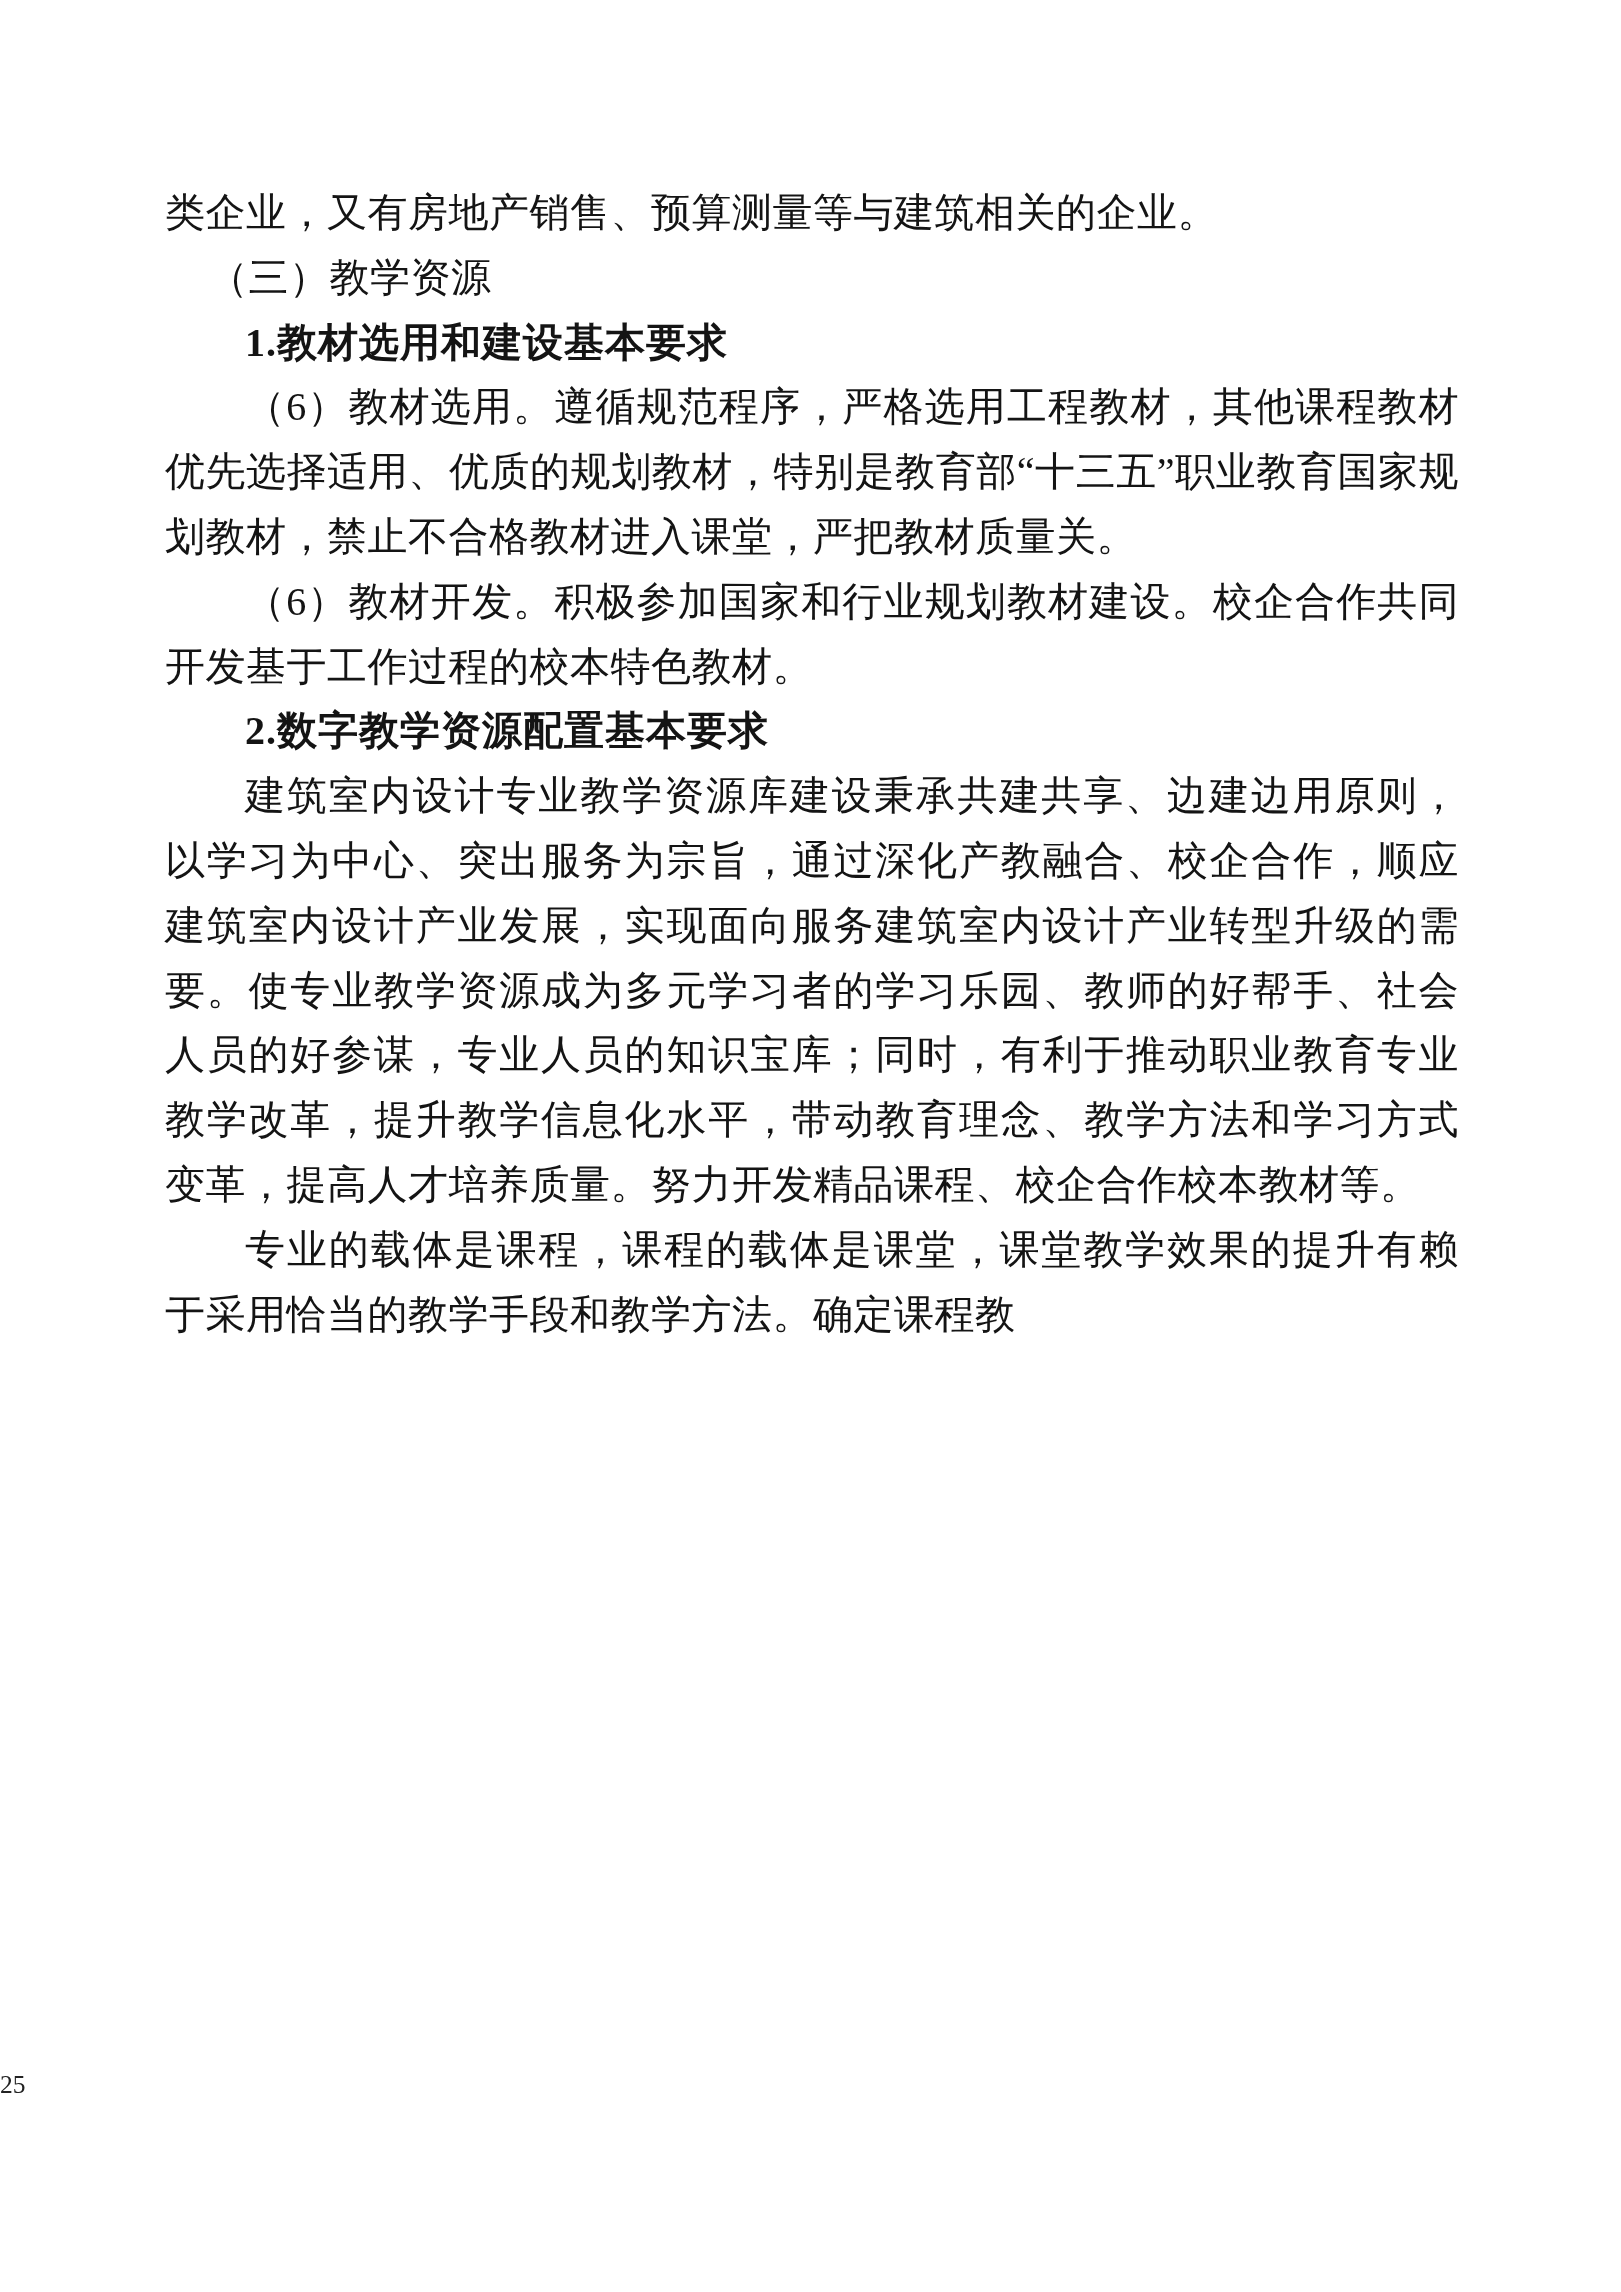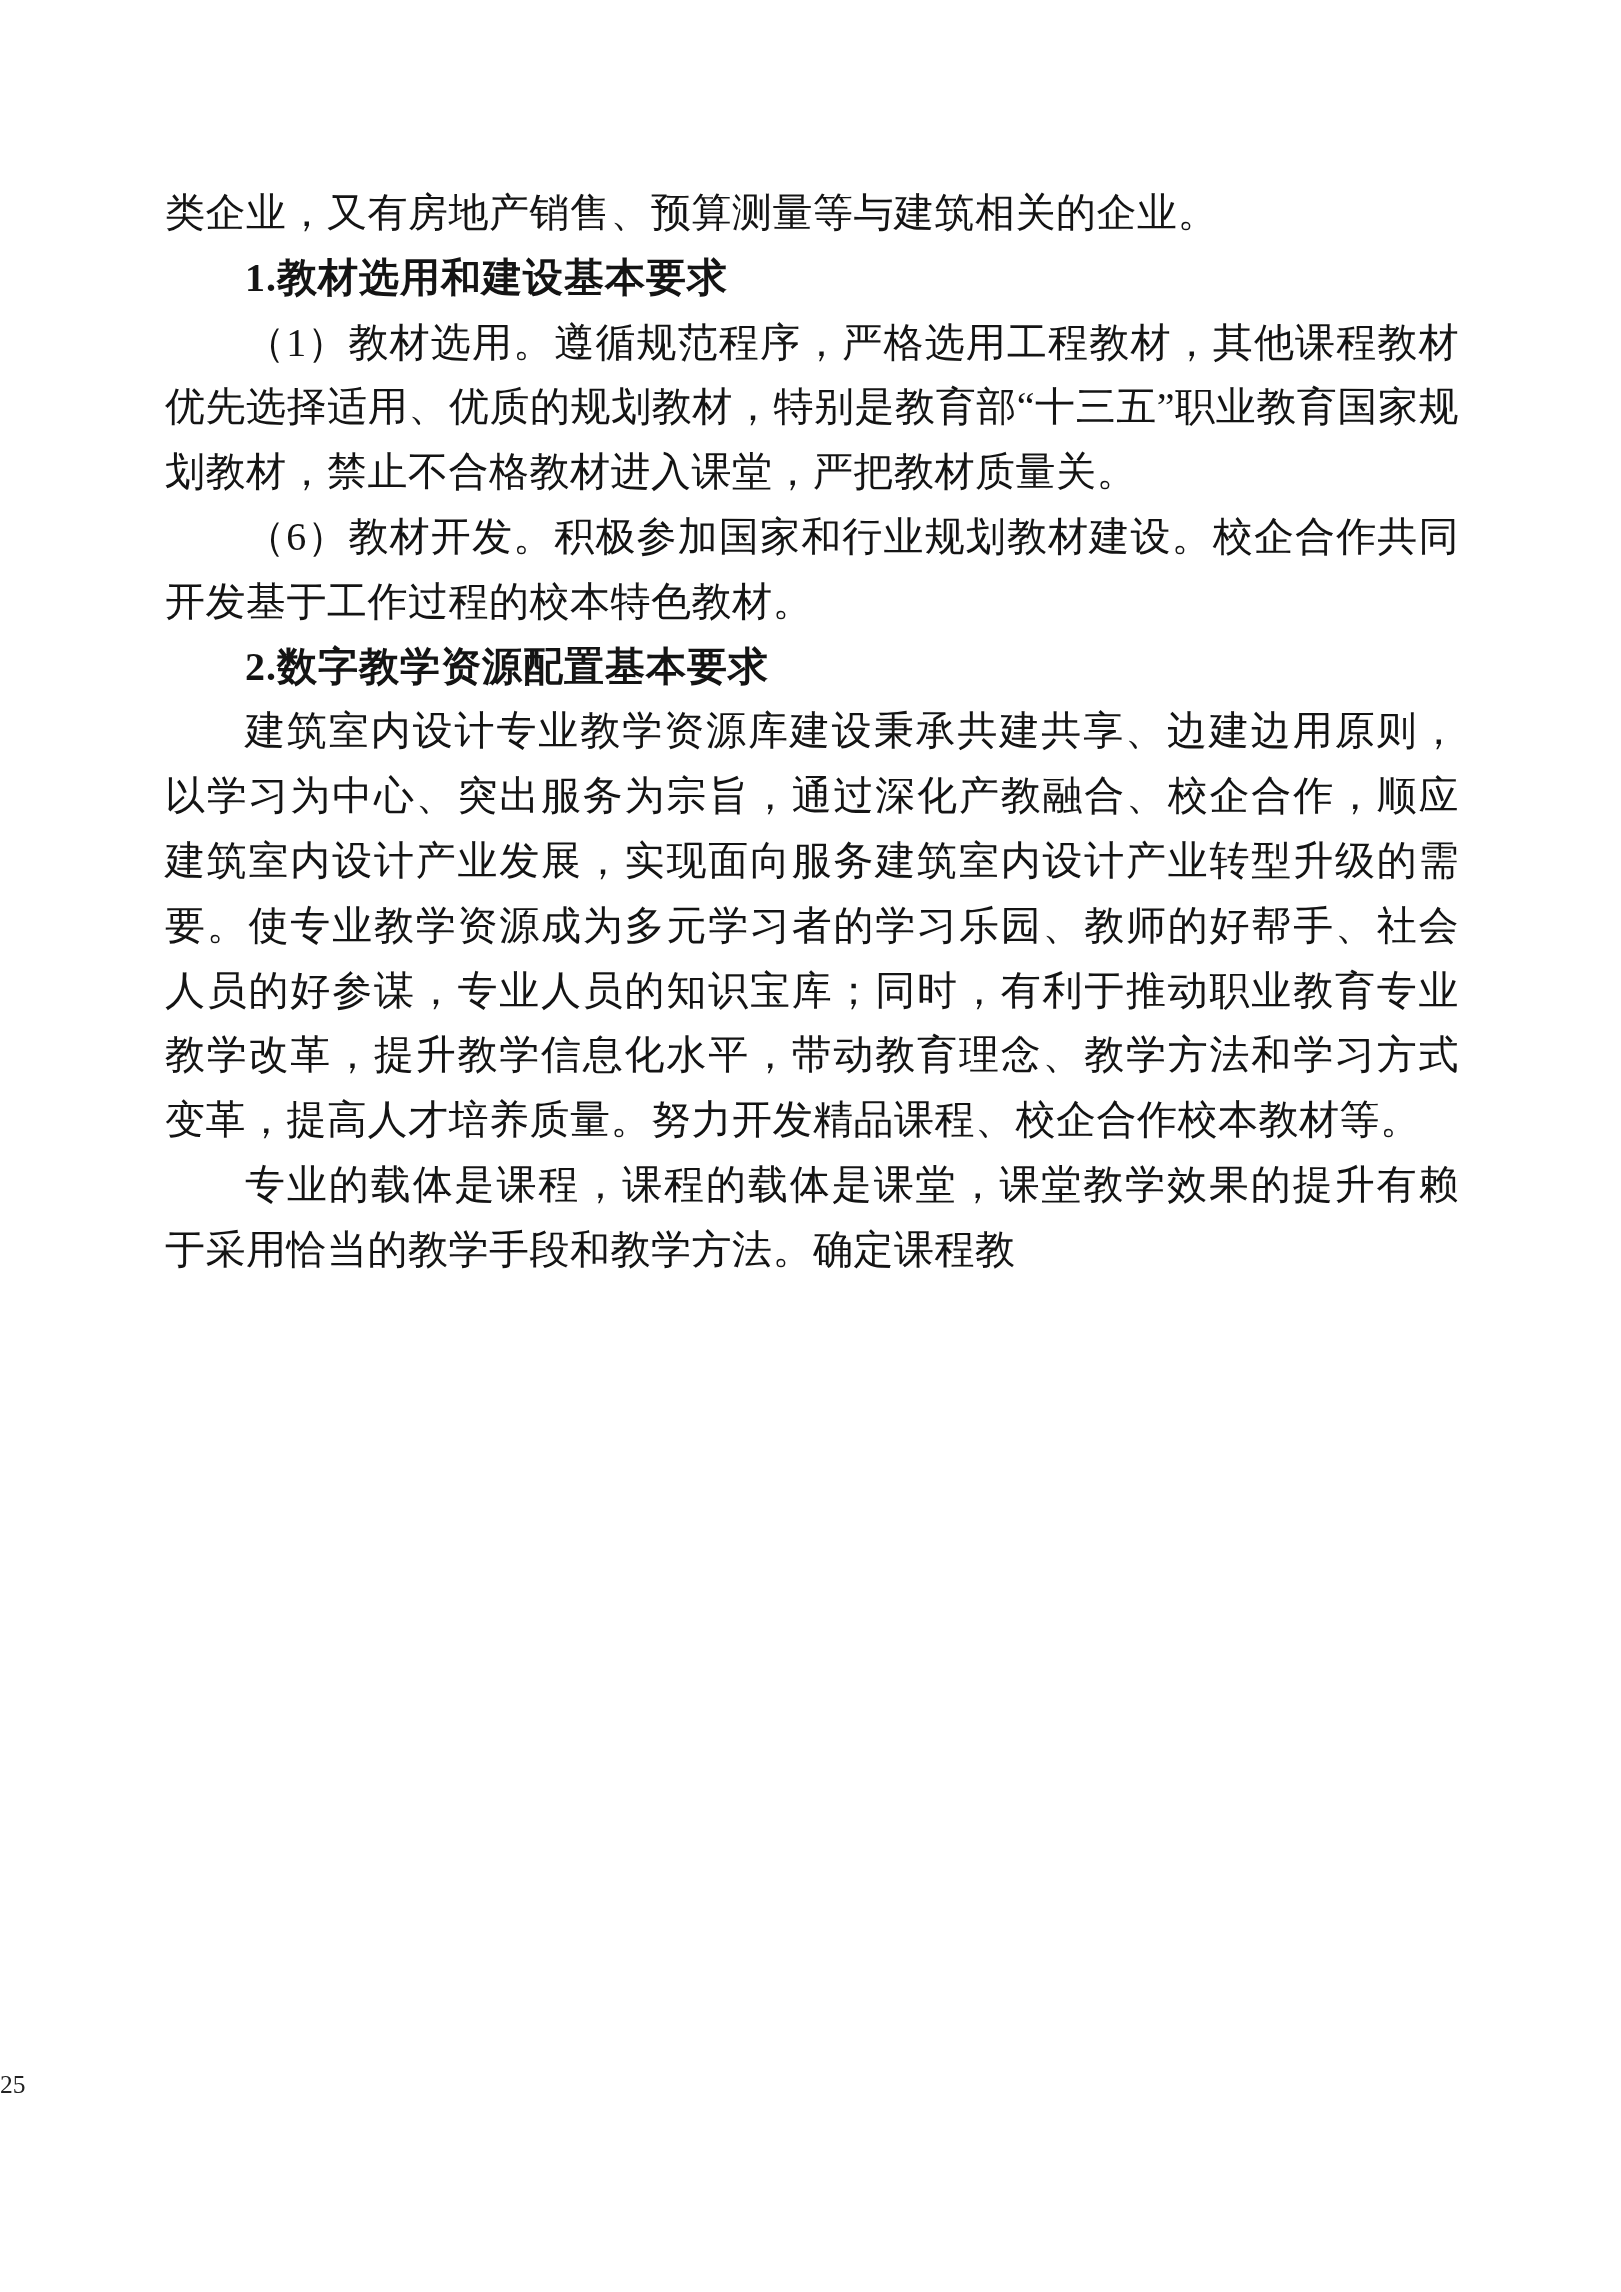--- a/index.html
+++ b/index.html
@@ -64,24 +64,25 @@
   }
 </style>
 </head>
 <body>
 
 <div class="page">
   <div class="doc-body">
 
     <p class="noindent">类企业，又有房地产销售、预算测量等与建筑相关的企业。</p>
 
+    <p class="indent1">（三）教学资源</p>
 
     <p class="heading">1.教材选用和建设基本要求</p>
 
-    <p class="indent2">（1）教材选用。遵循规范程序，严格选用工程教材，其他课程教材优先选择适用、优质的规划教材，特别是教育部“十三五”职业教育国家规划教材，禁止不合格教材进入课堂，严把教材质量关。</p>
+    <p class="indent2">（6）教材选用。遵循规范程序，严格选用工程教材，其他课程教材优先选择适用、优质的规划教材，特别是教育部“十三五”职业教育国家规划教材，禁止不合格教材进入课堂，严把教材质量关。</p>
 
     <p class="indent2">（6）教材开发。积极参加国家和行业规划教材建设。校企合作共同开发基于工作过程的校本特色教材。</p>
 
     <p class="heading">2.数字教学资源配置基本要求</p>
 
     <p class="indent2">建筑室内设计专业教学资源库建设秉承共建共享、边建边用原则，以学习为中心、突出服务为宗旨，通过深化产教融合、校企合作，顺应建筑室内设计产业发展，实现面向服务建筑室内设计产业转型升级的需要。使专业教学资源成为多元学习者的学习乐园、教师的好帮手、社会人员的好参谋，专业人员的知识宝库；同时，有利于推动职业教育专业教学改革，提升教学信息化水平，带动教育理念、教学方法和学习方式变革，提高人才培养质量。努力开发精品课程、校企合作校本教材等。</p>
 
 
     <p class="indent2">专业的载体是课程，课程的载体是课堂，课堂教学效果的提升有赖于采用恰当的教学手段和教学方法。确定课程教</p>
 

